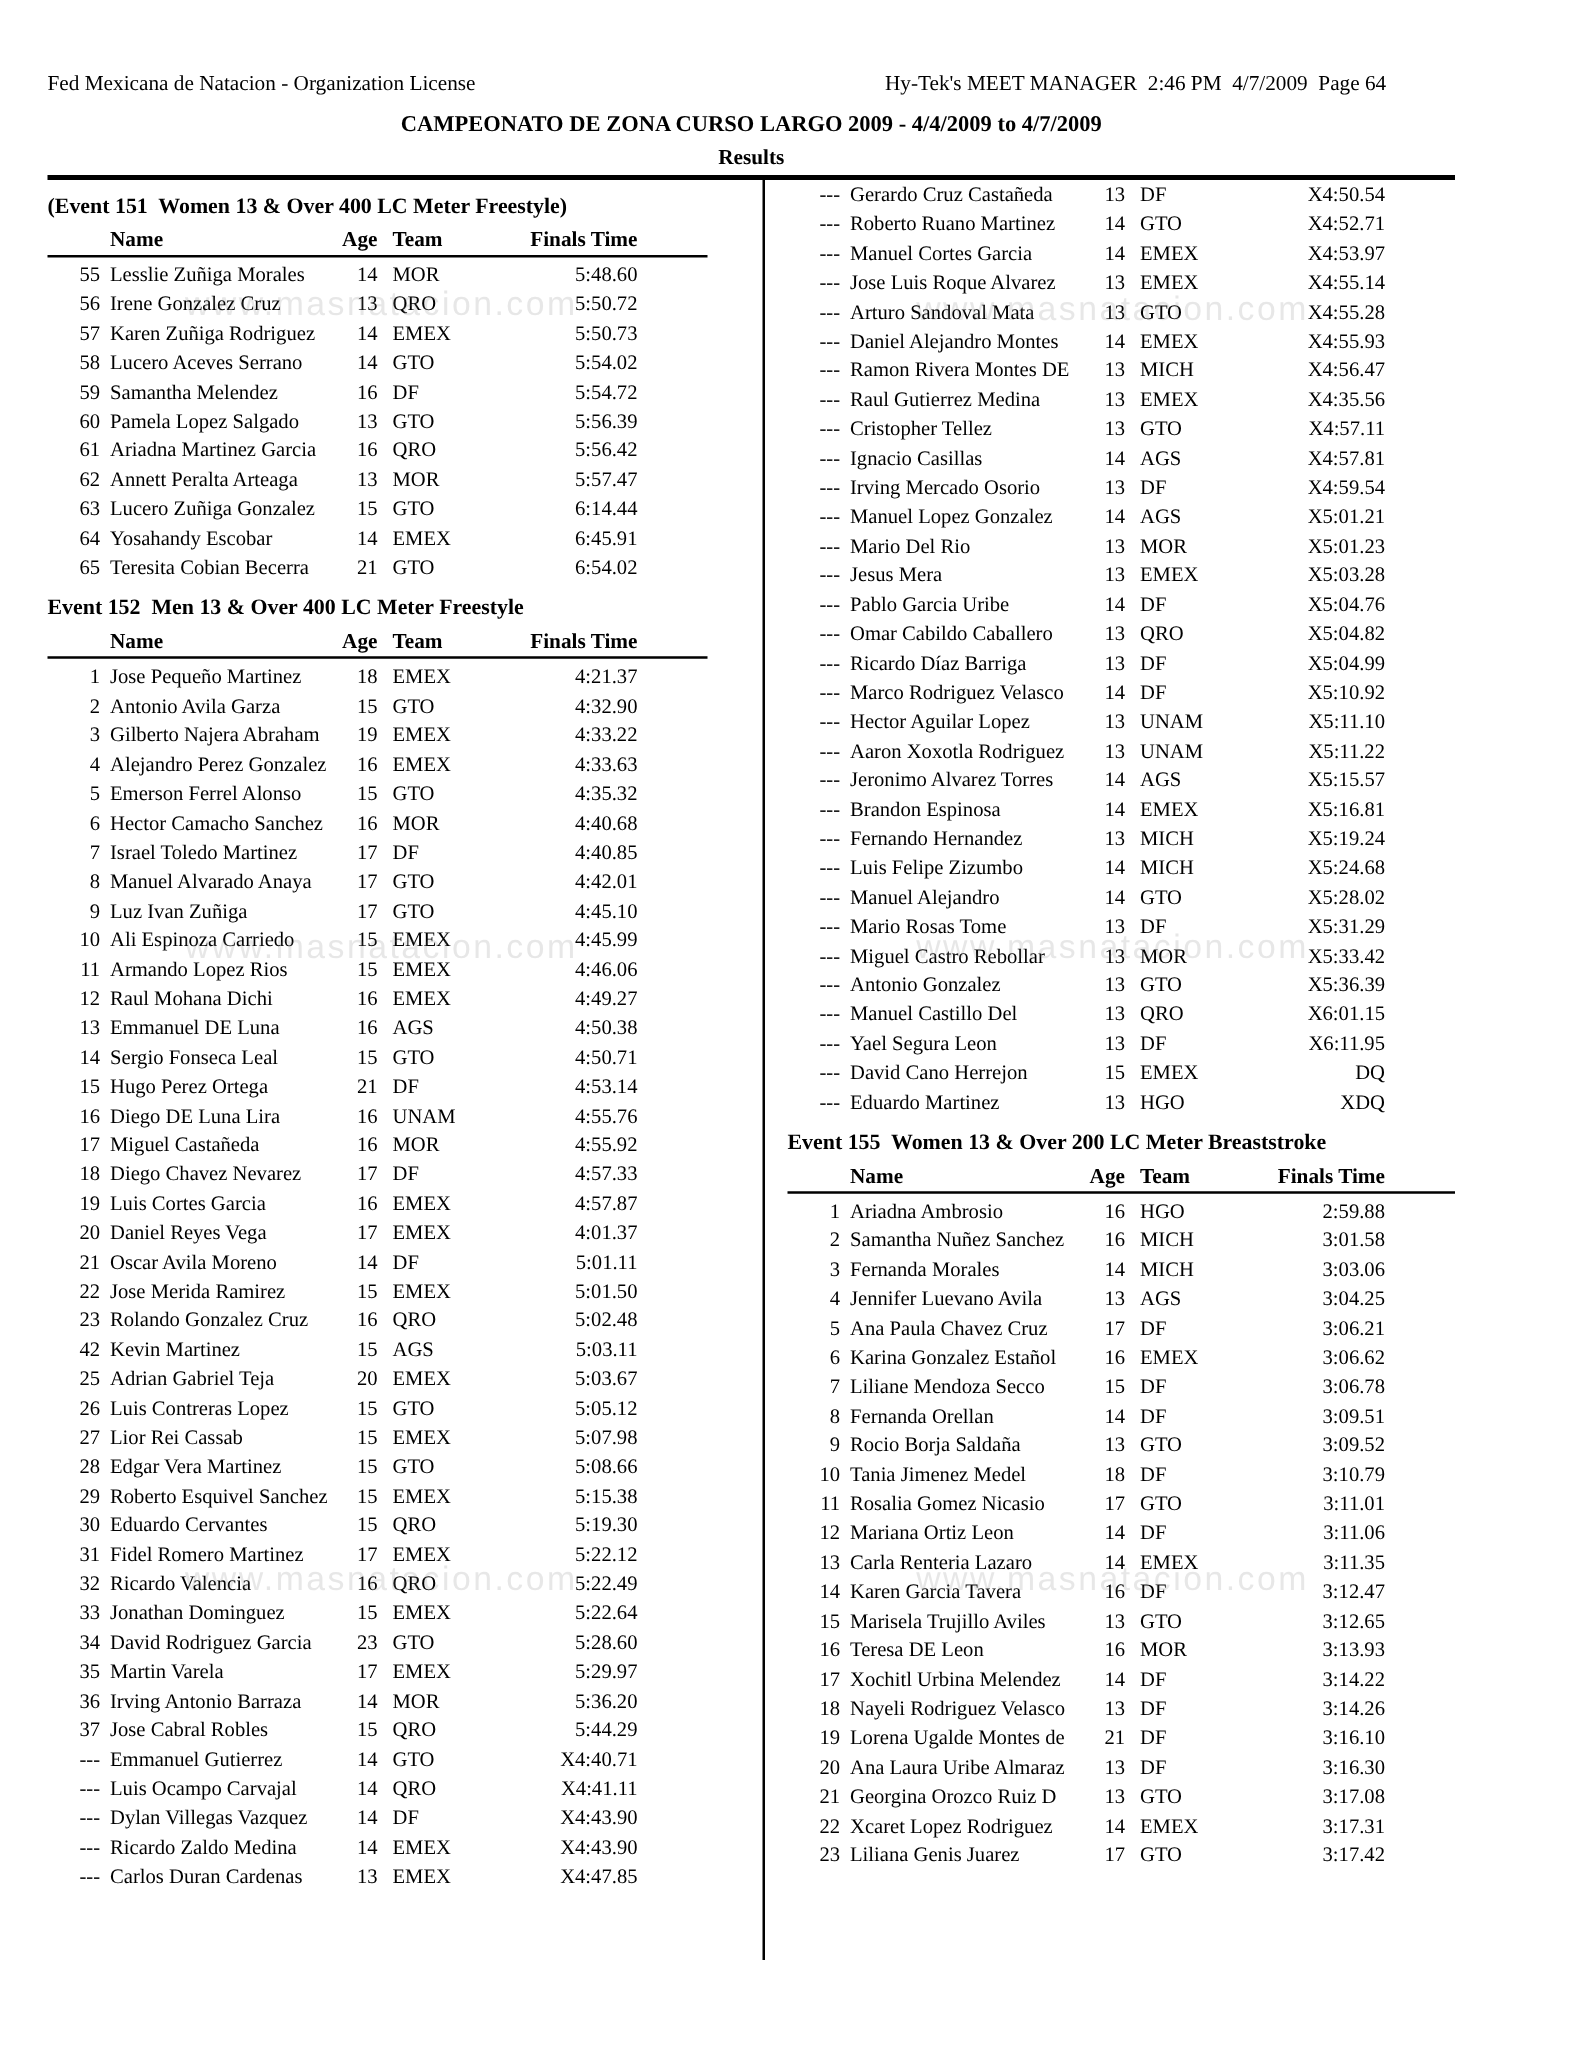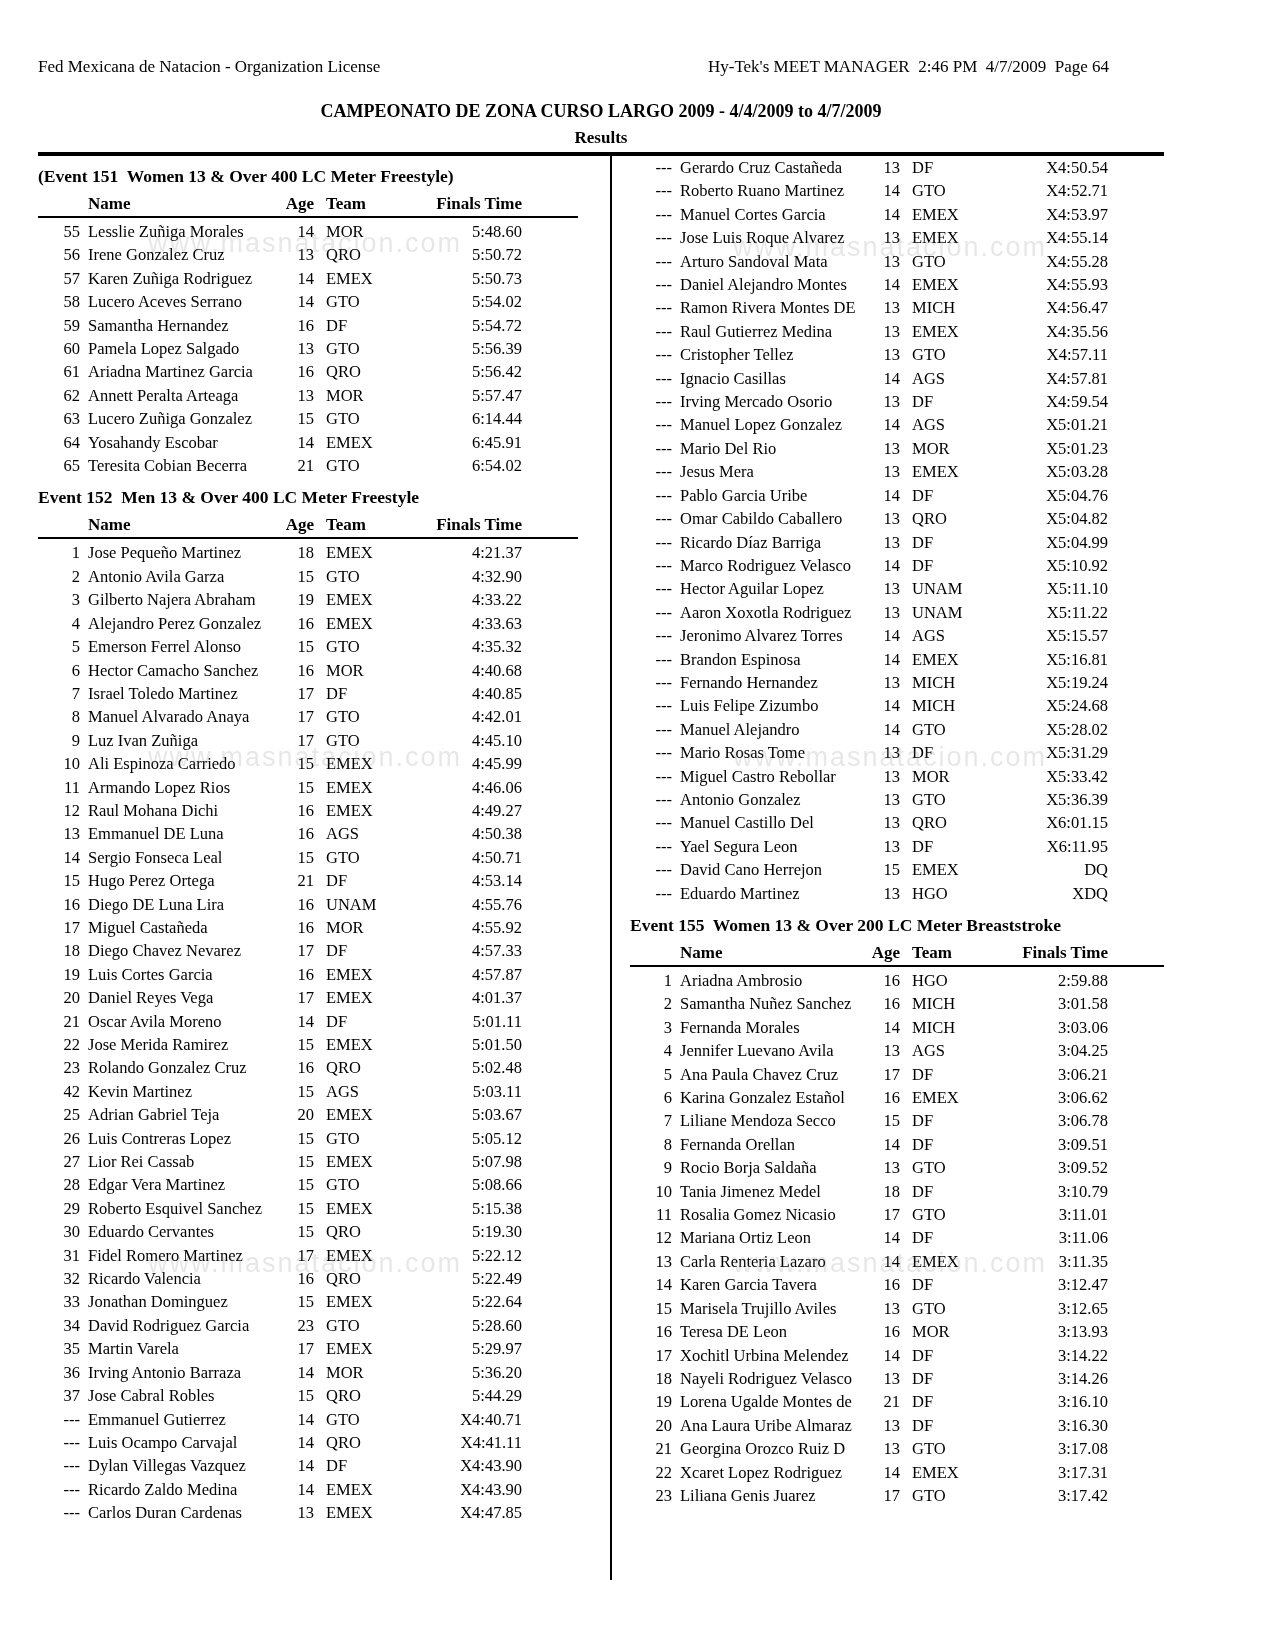--- a/index.html
+++ b/index.html
@@ -1,25 +1,25 @@
 <!DOCTYPE html>
 <html><head>
 <meta charset="utf-8">
 <style>
   html,body{margin:0;padding:0;background:#ffffff;}
   body{width:1275px;height:1650px;font-family:"Liberation Serif","DejaVu Serif",serif;color:#000;}
   .page{position:relative;width:1275px;height:1650px;box-sizing:border-box;padding:56px 111px 0 38px;overflow:hidden;}
   .pg-header{display:flex;justify-content:space-between;font-size:17px;line-height:22px;}
   .hdr-right{white-space:pre-wrap;padding-right:55px;}
-  .doc-title{text-align:center;font-weight:bold;font-size:18px;line-height:26px;margin-top:20px;}
+  .doc-title{text-align:center;font-weight:bold;font-size:18px;line-height:26px;margin-top:8px;}
   .results-label{text-align:center;font-weight:bold;font-size:17px;line-height:24px;margin-top:2px;}
   .top-rule{height:4px;background:#000;margin-top:2px;}
   .columns{display:flex;min-height:1424px;}
   .col{box-sizing:border-box;}
-  .col-left{width:574px;border-right:2px solid #000;padding-right:32px;}
+  .col-left{width:574px;border-right:2px solid #000;padding-right:44px;}
   .col-right{flex:1;padding-left:18px;}
   .event-section{margin-bottom:6px;}
   .event-title{font-size:17.5px;font-weight:bold;margin:8px 0 3px 0;white-space:pre-wrap;line-height:24px;}
   .thead,.row{display:grid;grid-template-columns:42px 8px 1fr 38px 12px 86px 110px;padding-right:56px;}
   .thead{font-weight:bold;font-size:17px;line-height:25px;border-bottom:2px solid #000;margin-bottom:2px;}
   .row{font-size:16.5px;line-height:23.4px;}
   .c-place{grid-column:1;text-align:right;white-space:nowrap;}
   .c-name{grid-column:3;white-space:nowrap;overflow:visible;}
   .c-age{grid-column:4;text-align:right;white-space:nowrap;}
   .c-team{grid-column:6;white-space:nowrap;}
@@ -75,21 +75,21 @@
   <div class="row">
     <span class="c-place">58</span>
     <span class="c-name">Lucero Aceves Serrano</span>
     <span class="c-age">14</span>
     <span class="c-team">GTO</span>
     <span class="c-time">5:54.02</span>
   </div>
 
   <div class="row">
     <span class="c-place">59</span>
-    <span class="c-name">Samantha Hernandez</span>
+    <span class="c-name">Samantha Melendez</span>
     <span class="c-age">16</span>
     <span class="c-team">DF</span>
     <span class="c-time">5:54.72</span>
   </div>
 
   <div class="row">
     <span class="c-place">60</span>
     <span class="c-name">Pamela Lopez Salgado</span>
     <span class="c-age">13</span>
     <span class="c-team">GTO</span>

